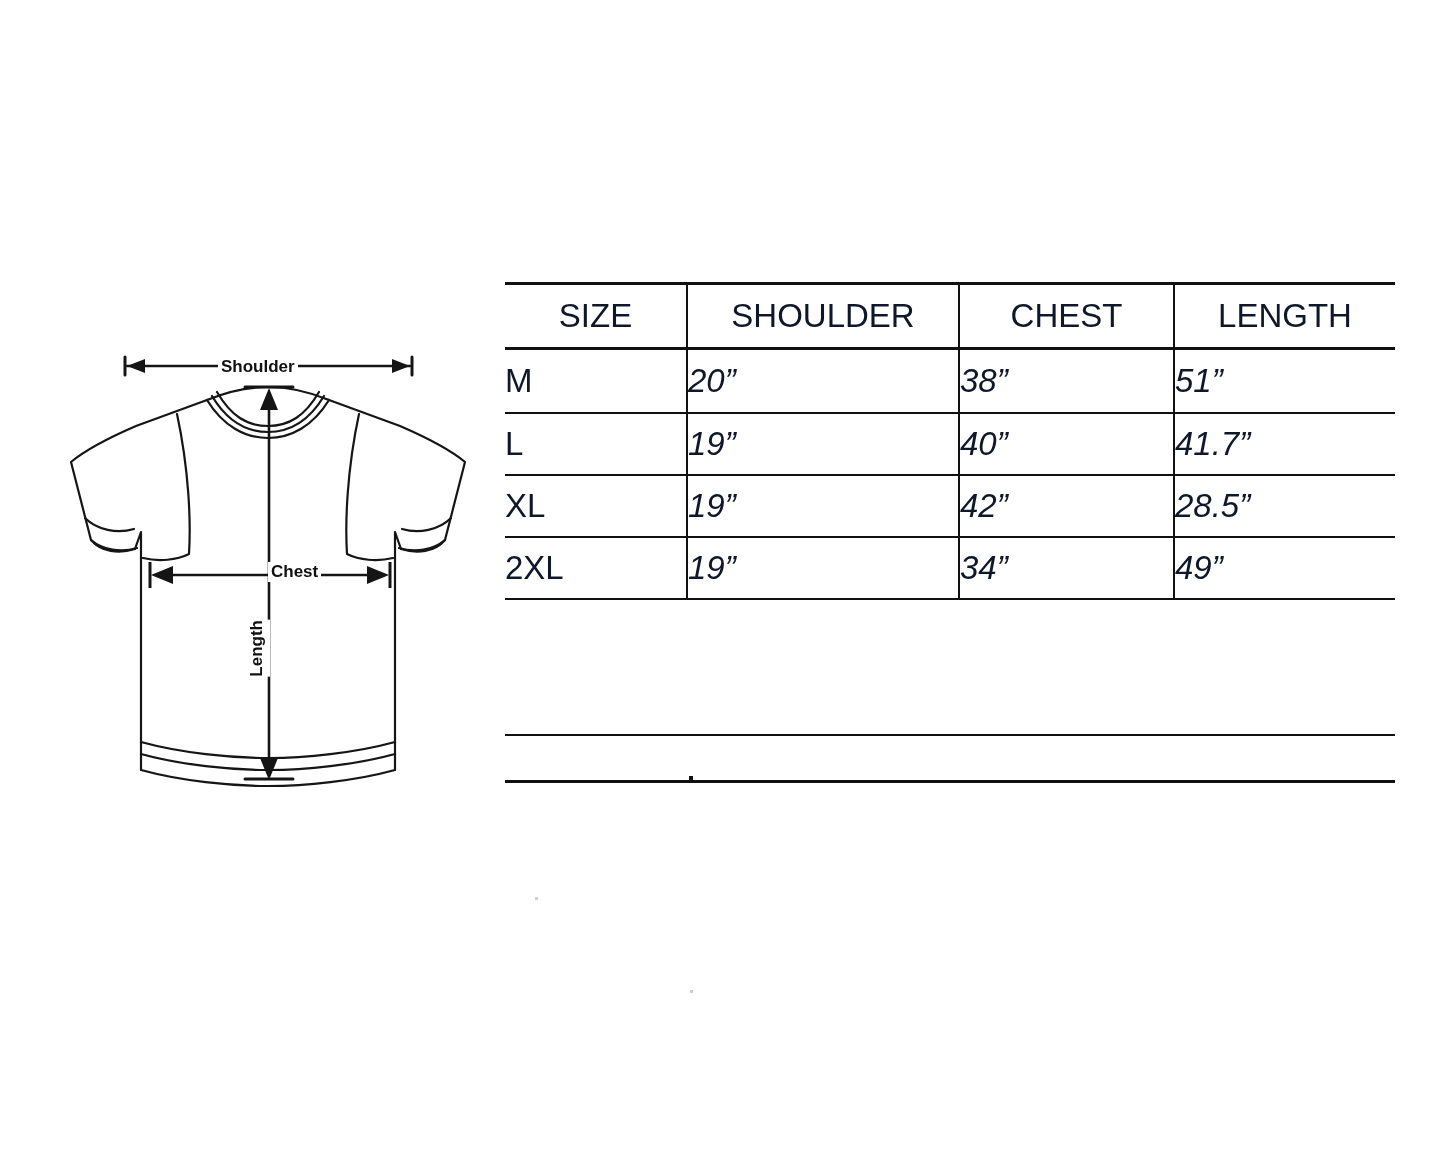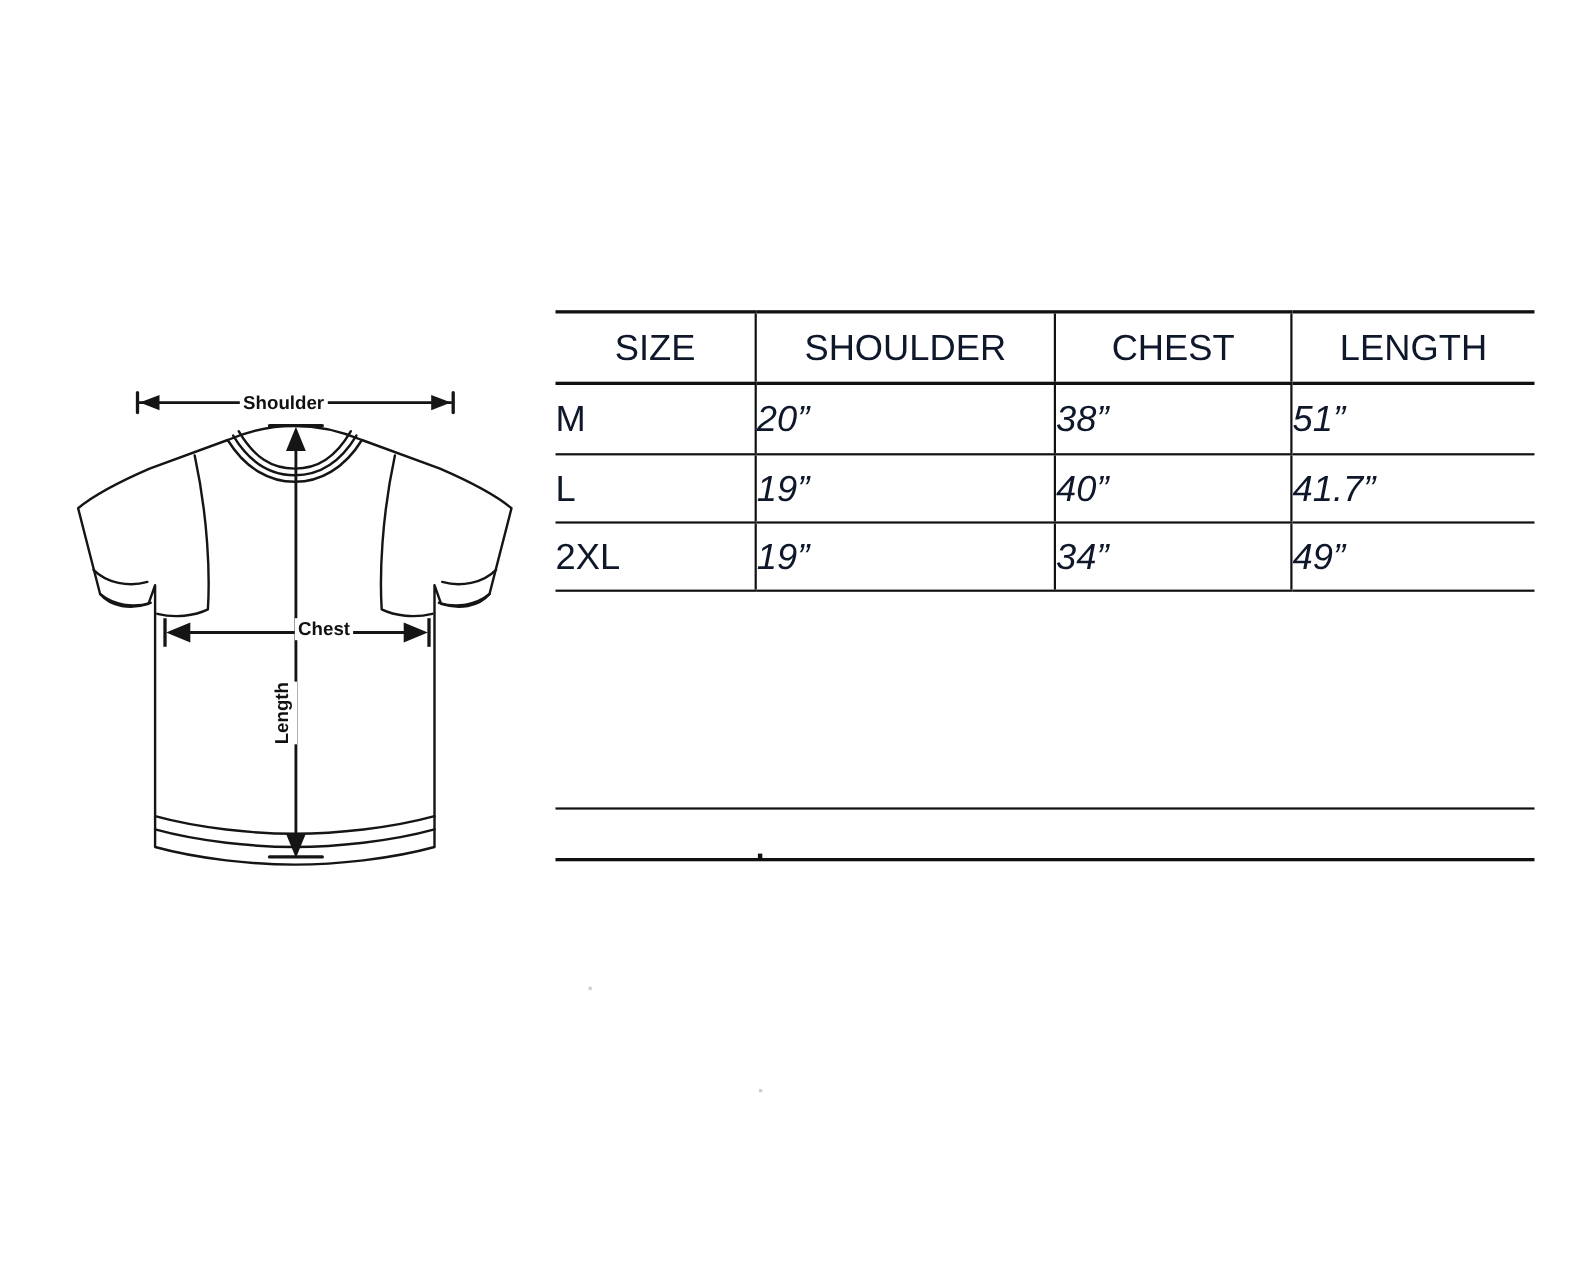--- a/index.html
+++ b/index.html
@@ -238,20 +238,26 @@
         <td class="val-cell">38”</td>
         <td class="val-cell">51”</td>
       </tr>
       <tr>
         <td class="size-cell">L</td>
         <td class="val-cell">19”</td>
         <td class="val-cell">40”</td>
         <td class="val-cell">41.7”</td>
       </tr>
       <tr>
+        <td class="size-cell">XL</td>
+        <td class="val-cell">19”</td>
+        <td class="val-cell">42”</td>
+        <td class="val-cell">28.5”</td>
+      </tr>
+      <tr>
         <td class="size-cell">2XL</td>
         <td class="val-cell">19”</td>
         <td class="val-cell">34”</td>
         <td class="val-cell">49”</td>
       </tr>
     </tbody>
   </table>
 
   <div id="bottom-rule-1"></div>
   <div id="bottom-rule-2"></div>

